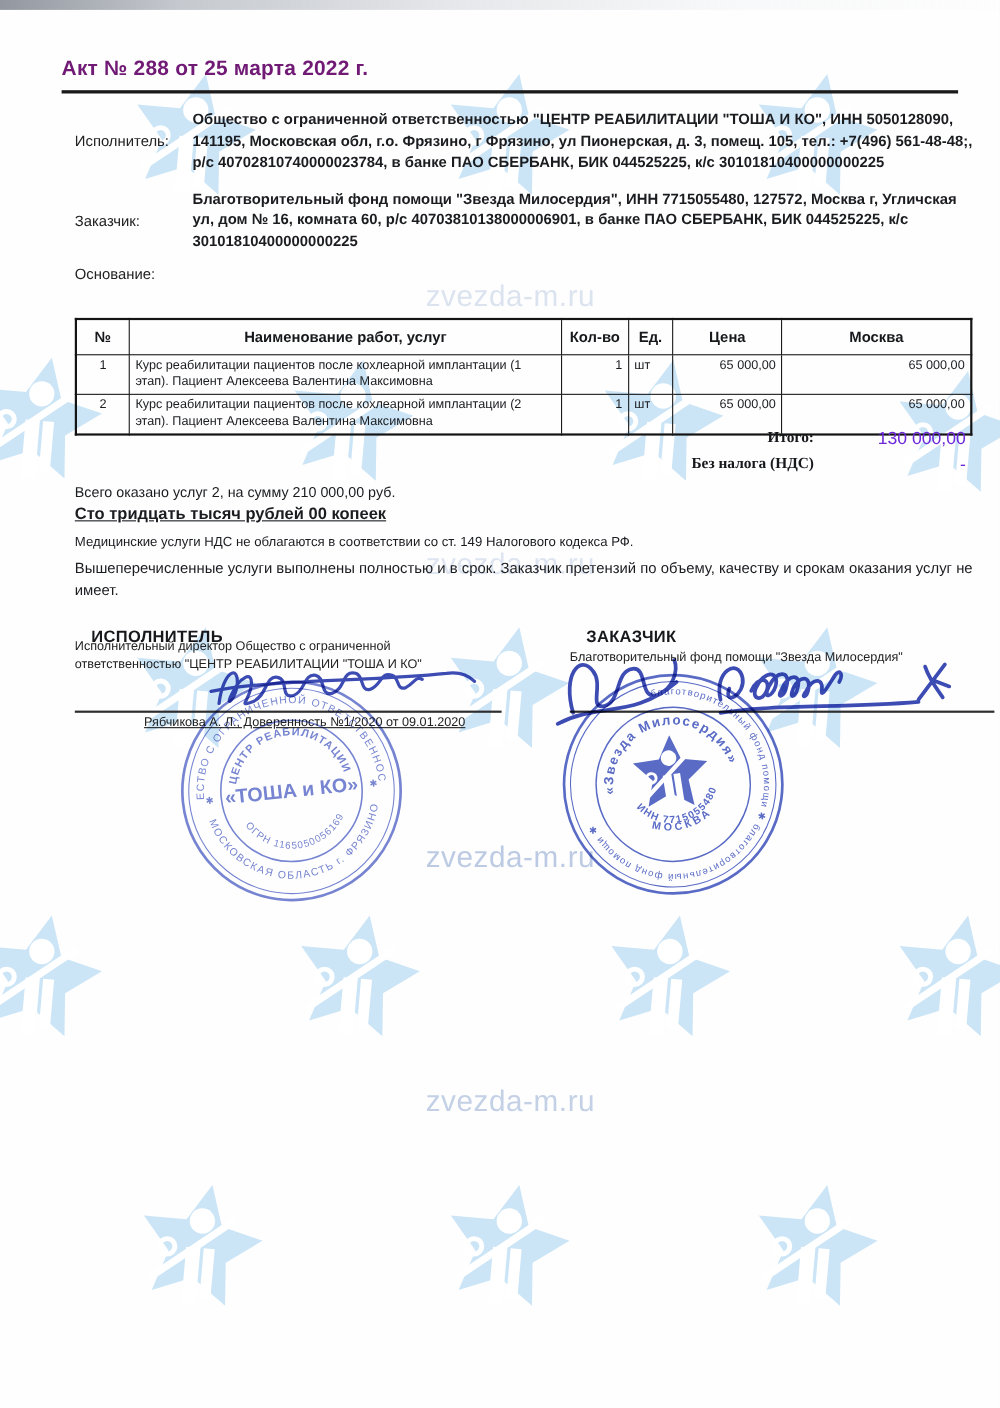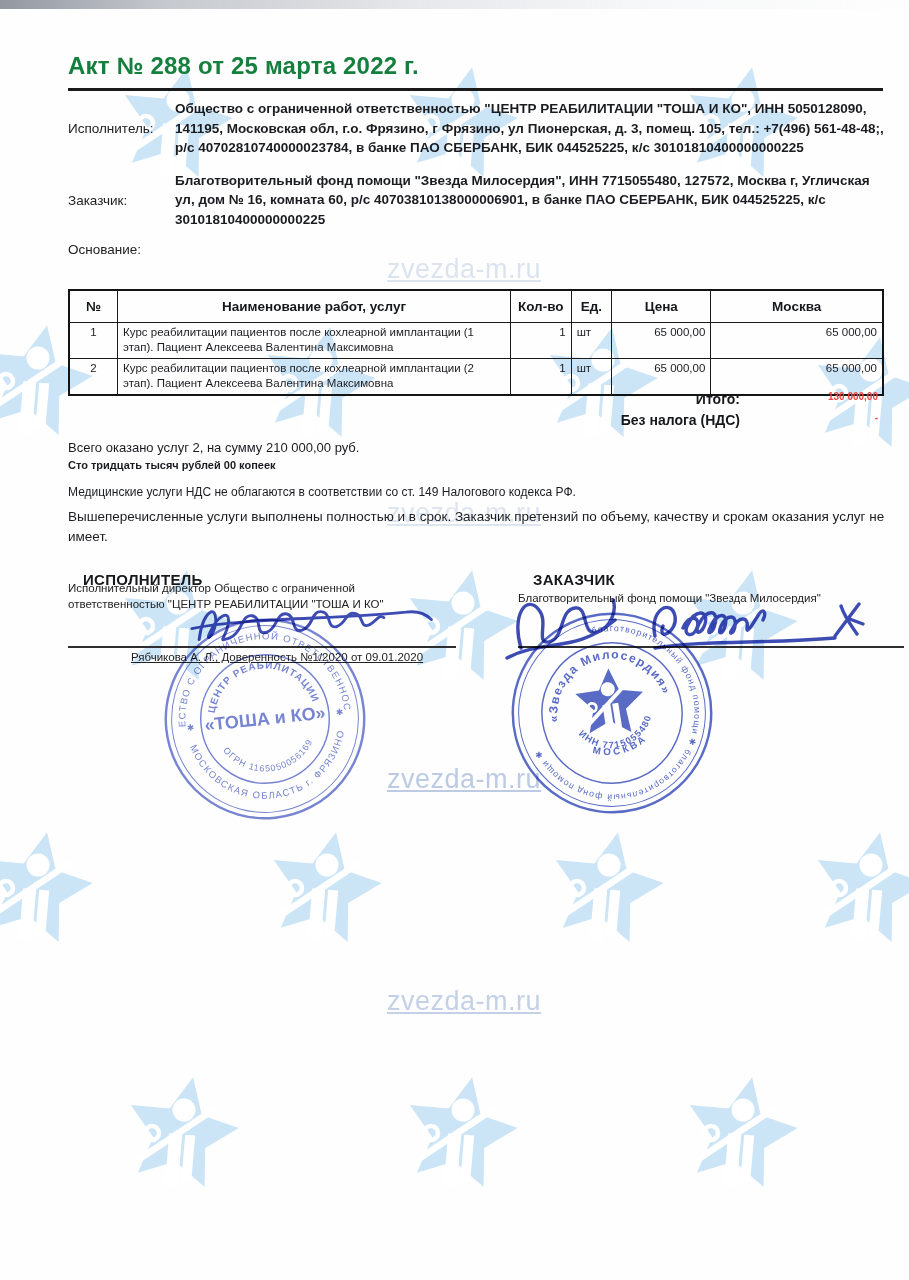--- a/index.html
+++ b/index.html
@@ -6,49 +6,49 @@
   .page{
     position:relative;width:909px;height:1280px;margin:0 auto;
     background:#fefefe;overflow:hidden;
     font-family:"Liberation Sans","DejaVu Sans",sans-serif;
     color:#1c1c1e;
   }
   .scan-edge{position:absolute;top:0;left:0;width:100%;height:9px;z-index:4;
     background:linear-gradient(90deg,rgba(110,116,128,.75) 0%,rgba(150,156,166,.55) 18%,rgba(190,195,203,.38) 45%,rgba(225,228,233,.22) 72%,rgba(245,246,248,.08) 100%);
     filter:blur(.4px);}
   .wm-layer{position:absolute;inset:0;z-index:0;}
-  .wm-text{position:absolute;z-index:0;font-size:27px;letter-spacing:.5px;color:#b9c9e2;white-space:nowrap;text-decoration:underline;}
+  .wm-text{position:absolute;z-index:0;font-size:27px;letter-spacing:.5px;color:#b9c9e2;white-space:nowrap;}
   .content{position:absolute;inset:0;z-index:1;}
 
-  .title{position:absolute;left:68px;top:52px;width:815px;margin:0;
-    font-size:24px;font-weight:bold;letter-spacing:.2px;color:#15803d;
+  .title{position:absolute;left:56px;top:52px;width:815px;margin:0;
+    font-size:19px;font-weight:bold;letter-spacing:.2px;color:#701a75;
     padding-bottom:8px;border-bottom:3.5px solid #1a1a1a;}
 
   .parties{position:absolute;left:68px;top:99px;width:816px;}
   .party-row{display:grid;grid-template-columns:107px 1fr;align-items:center;margin-bottom:13px;}
   .party-label{font-size:13.5px;color:#222;}
   .party-value{font-size:13.5px;font-weight:bold;line-height:1.45;color:#1b1c20;}
 
   table.items{position:absolute;left:68px;top:289px;width:816px;border-collapse:collapse;table-layout:fixed;}
   table.items th,table.items td{border:1px solid #1b1b1b;padding:2px 5px;vertical-align:top;}
   table.items{border:2px solid #141414;}
   table.items th{font-size:13.5px;font-weight:bold;text-align:center;vertical-align:middle;height:27px;color:#17181c;}
   table.items td{font-size:11.5px;line-height:1.3;height:31px;color:#1b1c20;}
   td.c{text-align:center;} td.r{text-align:right;} 
   .col-num{width:48px;} .col-name{width:388px;} .col-qty{width:60px;}
   .col-unit{width:40px;} .col-price{width:98px;} .col-sum{width:170px;}
 
   .totals{position:absolute;left:400px;top:391px;width:478px;}
   .totals-row{display:flex;margin-bottom:5px;}
-  .totals-label{width:340px;text-align:right;font-size:14px;font-weight:bold;color:#17181c;}
-  .totals-value{flex:1;text-align:right;font-size:10px;font-weight:bold;color:#ef4444;}
+  .totals-label{width:340px;text-align:right;font-size:14px;font-weight:bold;color:#17181c;font-family:Liberation Serif, serif;}
+  .totals-value{flex:1;text-align:right;font-size:16px;font-weight:normal;color:#6d28d9;}
 
   .para{position:absolute;left:68px;margin:0;color:#1b1c20;}
   .p-services{top:440px;font-size:13px;}
-  .p-words{top:459px;font-size:11px;font-weight:bold;}
+  .p-words{top:459px;font-size:15px;font-weight:bold;text-decoration:underline;}
   .p-tax{top:485px;font-size:12px;}
   .p-complete{top:507px;font-size:13.5px;width:822px;line-height:1.5;}
 
   .sig-heading{position:absolute;top:556px;margin:15px;font-size:15px;font-weight:bold;letter-spacing:.3px;color:#17181c;}
   .sig-heading.left{left:68px;} .sig-heading.right{left:518px;}
   .sig-role{position:absolute;left:68px;top:581px;width:352px;font-size:11.5px;line-height:1.35;color:#222;}
   .sig-org{position:absolute;left:518px;top:592px;width:380px;font-size:11.5px;color:#222;}
   .sig-line{position:absolute;top:646px;border-top:2px solid #2e2e30;}
   .sig-line.left{left:68px;width:388px;}
   .sig-line.right{left:518px;width:386px;}

